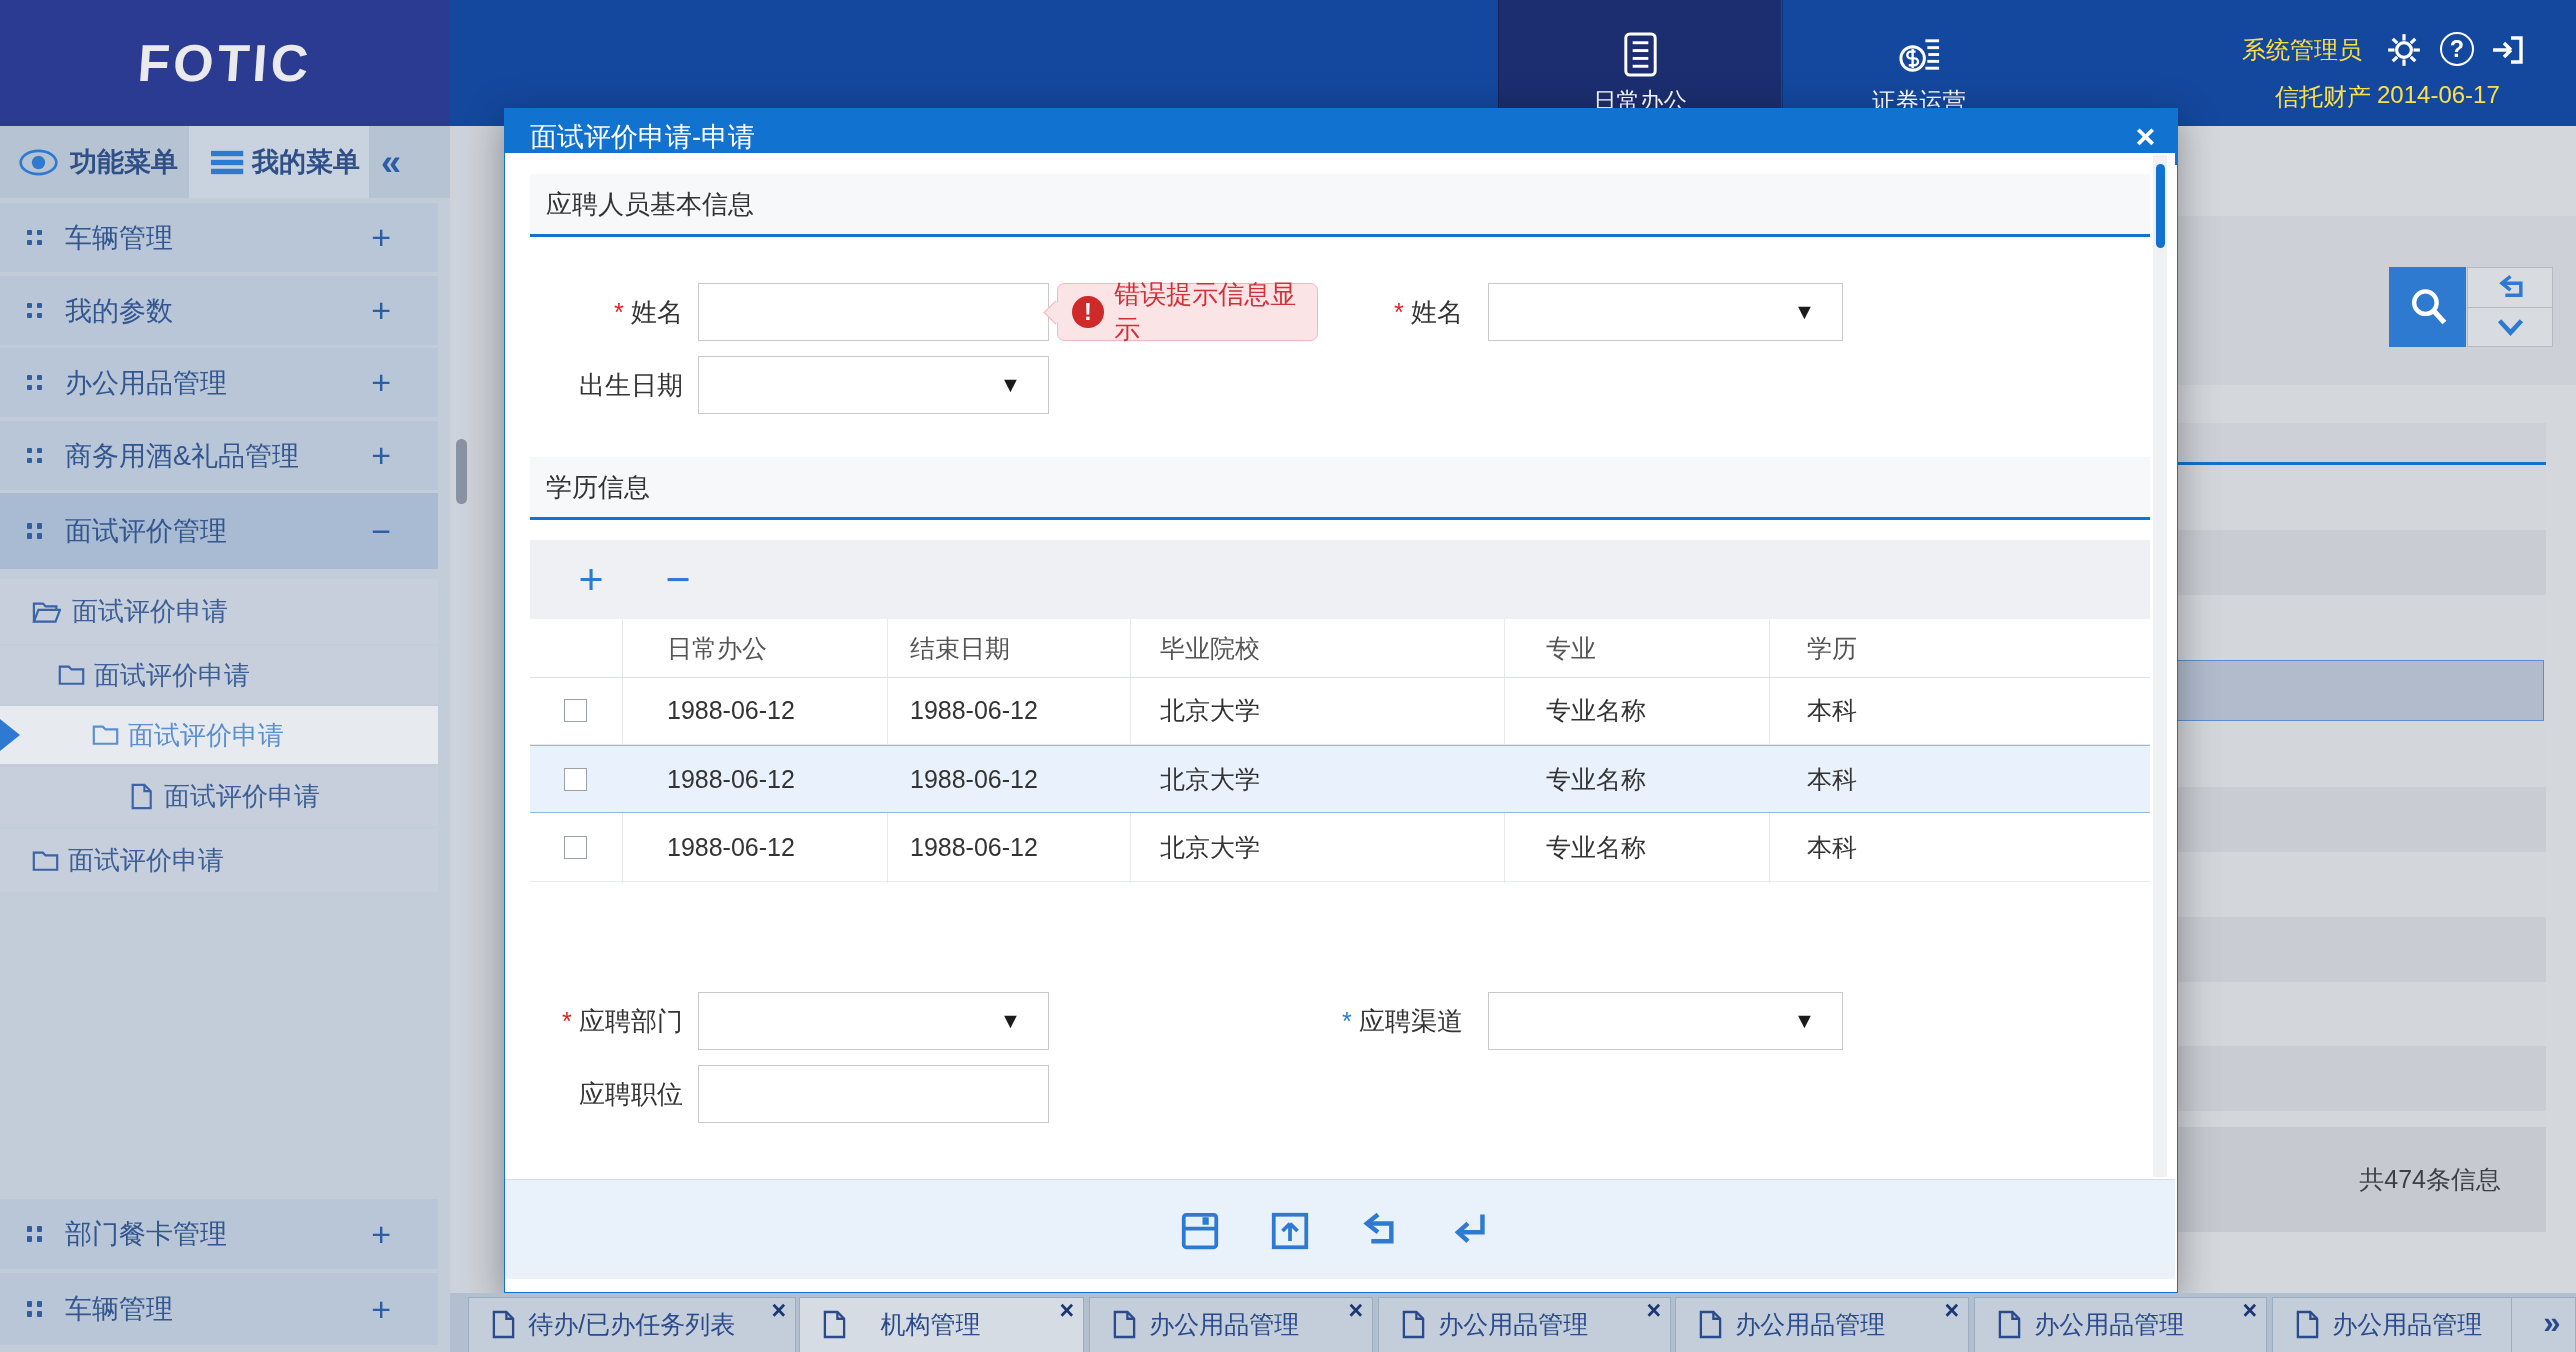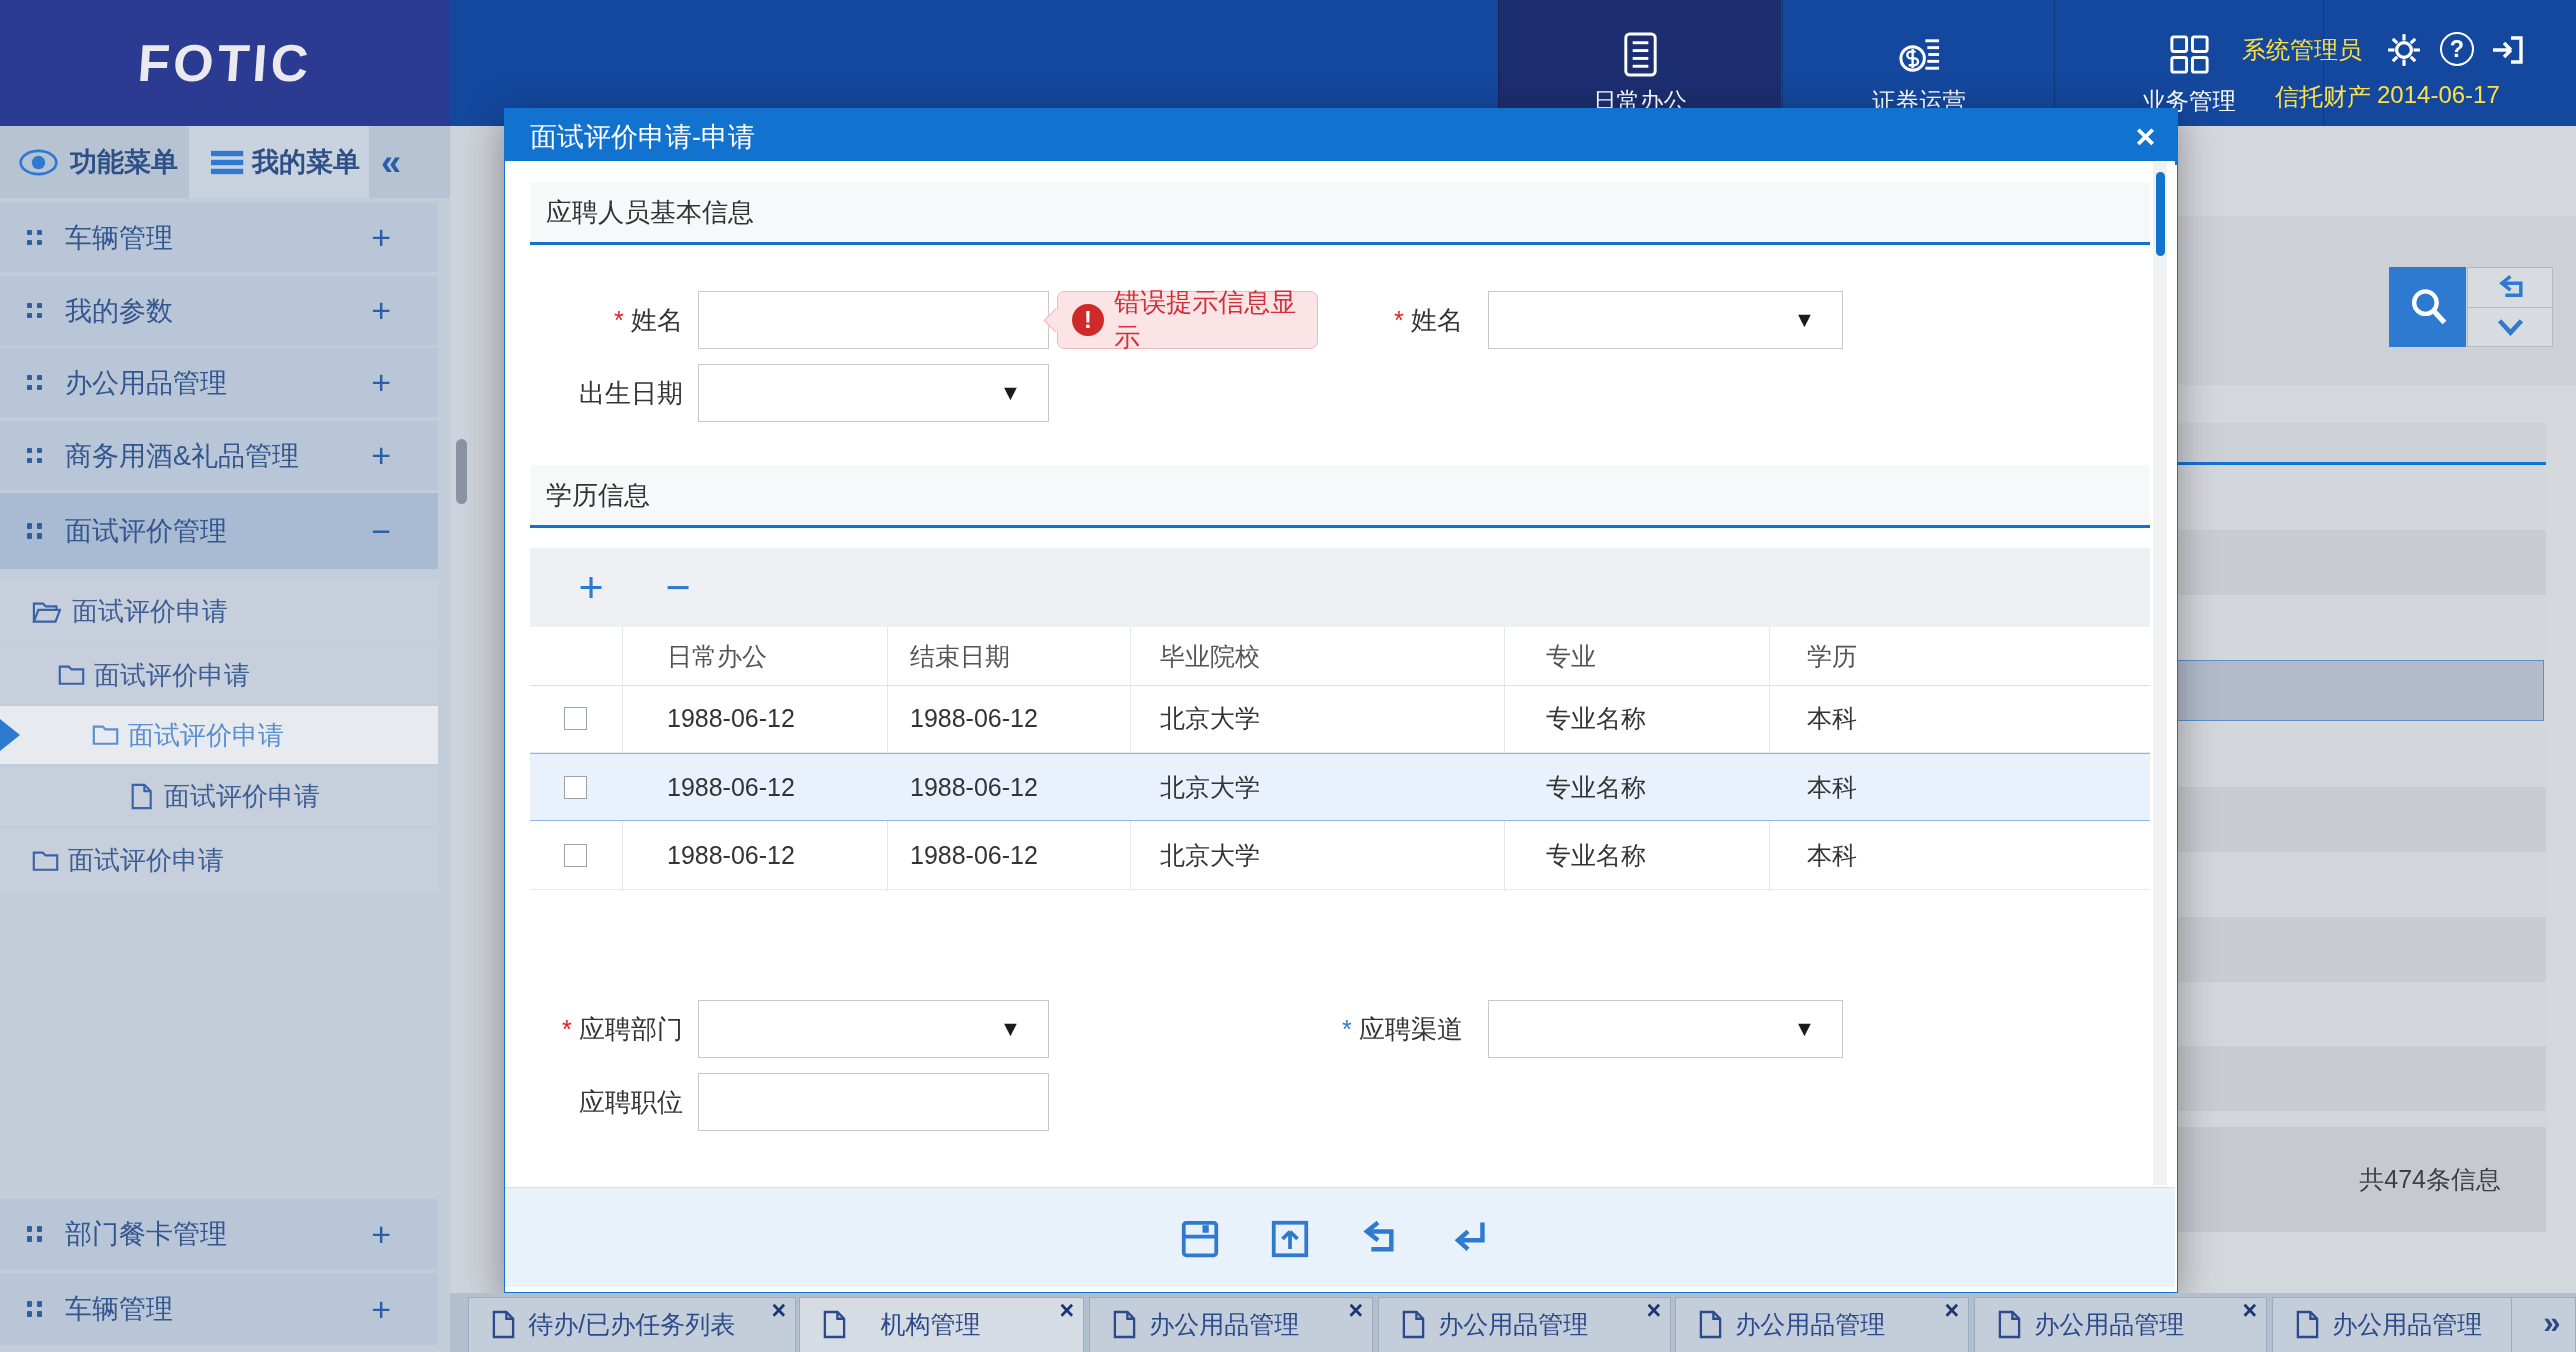--- a/index.html
+++ b/index.html
@@ -54,21 +54,21 @@
   .pag{position:absolute;left:0;top:1001px;width:369px;height:105px;background:#c6cad0;
        display:flex;align-items:center;justify-content:flex-end;padding-right:45px;box-sizing:border-box;
        font-size:25px;color:#3c3f45;}
 
   
   .modal{position:absolute;left:504px;top:108px;width:1674px;height:1185px;background:#fff;
          border:1.8px solid #1272d0;box-sizing:border-box;box-shadow:0 9px 36px rgba(0,0,0,.35);padding-left:14px;}
   .m-title{position:absolute;left:0;top:0;width:100%;height:56px;background:#1272d0;}
   .m-title .t{position:absolute;left:25px;top:0;line-height:56px;color:#fff;font-size:27px;}
   .m-close{position:absolute;right:21.6px;top:0;line-height:54px;color:#fff;font-size:34px;font-weight:bold;cursor:pointer;}
-  .m-body{position:absolute;left:0;top:52px;width:1670px;height:1126px;background:#fff;overflow:hidden;}
+  .m-body{position:absolute;left:0;top:44px;width:1670px;height:1126px;background:#fff;overflow:hidden;}
   .sec{position:absolute;left:25px;width:1620px;height:63px;background:#f7f8f9;border-bottom:3.6px solid #1272d0;
        display:flex;align-items:center;padding-left:16px;box-sizing:border-box;font-size:26px;color:#333;}
   .flabel{position:absolute;height:58px;display:flex;align-items:center;justify-content:flex-end;
           font-size:26px;color:#333;white-space:nowrap;}
   .star{color:#e02020;margin-right:7.2px;font-size:25px;}
   .star.blue{color:#2e7ad1;}
   .inp{position:absolute;height:58px;background:#fff;border:0.9px solid #c9c9c9;box-sizing:border-box;}
   .selbox{position:absolute;height:58px;background:#fff;border:0.9px solid #c9c9c9;box-sizing:border-box;cursor:pointer;}
   .caret{position:absolute;right:27px;top:50%;transform:translateY(-50%);font-size:21.6px;color:#1b1b1b;}
   .etip{position:absolute;height:58px;background:#fbe4e6;border:1.8px solid #f2b6bc;border-radius:7.2px;
@@ -133,29 +133,20 @@
         <path d="M20 21 h-5 a3.5 3.5 0 0 0 0 7 h4 a3.5 3.5 0 0 1 0 7 h-6 M17 18 v20" fill="none" stroke="#fff" stroke-width="2.4"></path>
         <line x1="30" y1="10" x2="44" y2="10" stroke="#fff" stroke-width="3"></line>
         <line x1="32" y1="17" x2="44" y2="17" stroke="#fff" stroke-width="3"></line>
         <line x1="33" y1="24" x2="44" y2="24" stroke="#fff" stroke-width="3"></line>
         <line x1="32" y1="31" x2="44" y2="31" stroke="#fff" stroke-width="3"></line>
         <line x1="30" y1="38" x2="44" y2="38" stroke="#fff" stroke-width="3"></line>
       </svg>
       <span class="nav-lbl">证券运营</span>
     </div>
 
-    <div class="nav-tile" style="left:2054px;width:270px;border-right:0.9px solid rgba(0,0,0,.22);">
-      <svg width="47" height="47" viewBox="0 0 48 48">
-        <rect x="6" y="6" width="15" height="15" rx="2" fill="none" stroke="#fff" stroke-width="3"></rect>
-        <rect x="27" y="6" width="15" height="15" rx="2" fill="none" stroke="#fff" stroke-width="3"></rect>
-        <rect x="6" y="27" width="15" height="15" rx="2" fill="none" stroke="#fff" stroke-width="3"></rect>
-        <rect x="27" y="27" width="15" height="15" rx="2" fill="none" stroke="#fff" stroke-width="3"></rect>
-      </svg>
-      <span class="nav-lbl">业务管理</span>
-    </div>
 
     <div class="usr" style="left:2234px;top:34px;width:128px;text-align:right;">系统管理员</div>
 
     <div class="abs" style="left:2386px;top:32px;cursor:pointer;">
       <svg width="36" height="36" viewBox="0 0 34 34">
         <circle cx="17" cy="17" r="7" fill="none" stroke="#fff" stroke-width="3"></circle>
         <g stroke="#fff" stroke-width="3">
           <line x1="17" y1="2" x2="17" y2="8"></line>
             <line x1="17" y1="26" x2="17" y2="32"></line>
           <line x1="2" y1="17" x2="8" y2="17"></line>

